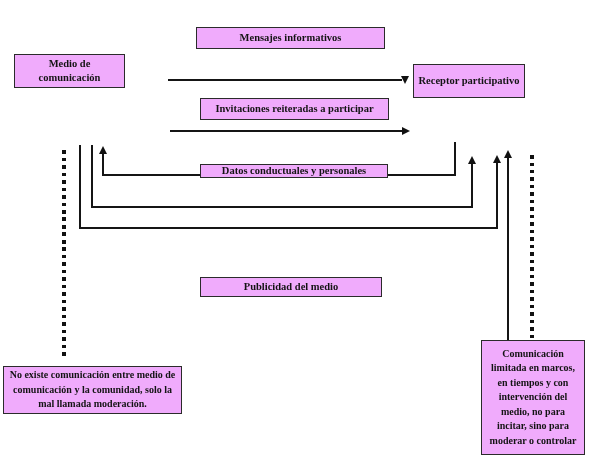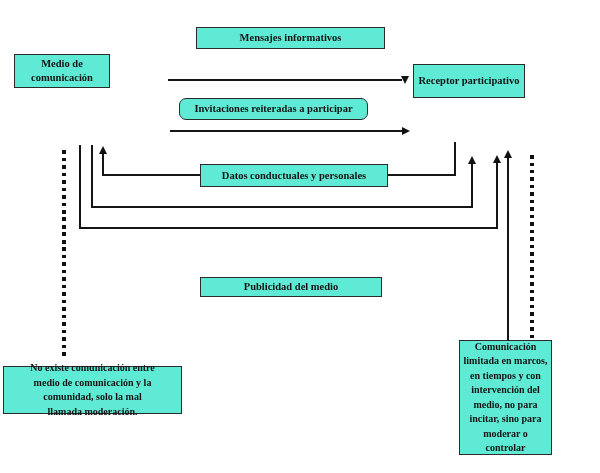--- a/index.html
+++ b/index.html
@@ -9,21 +9,21 @@
     height: 473px;
     background: #ffffff;
     font-family: "Liberation Serif", "DejaVu Serif", serif;
     color: #141414;
     overflow: hidden;
   }
   .dbox {
     position: absolute;
     box-sizing: border-box;
     border: 1.5px solid #2b2b2b;
-    background: #5eead4;
+    background: #f0abfc;
     display: flex;
     align-items: center;
     justify-content: center;
     text-align: center;
     font-weight: bold;
     font-size: 10.5px;
     line-height: 1.3;
     padding: 1px 3px;
     z-index: 3;
   }
@@ -56,36 +56,36 @@
     border-bottom: 4.5px solid transparent;
     border-left: 8px solid #111;
     z-index: 2;
   }
 </style>
 </head>
 <body>
 
 <div class="canvas">
 
-  <div class="dbox" style="left:14px; top:54px; width:96px; height:34px;">Medio de comunicación</div>
+  <div class="dbox" style="left:14px; top:54px; width:111px; height:34px;">Medio de comunicación</div>
 
   <div class="dbox" style="left:196px; top:27px; width:189px; height:22px;">Mensajes informativos</div>
 
   <div class="dbox" style="left:413px; top:64px; width:112px; height:34px;">Receptor participativo</div>
 
-  <div class="dbox" style="left:179px; top:98px; width:189px; height:22px;border-radius:7px;">Invitaciones reiteradas a participar</div>
+  <div class="dbox" style="left:200px; top:98px; width:189px; height:22px;">Invitaciones reiteradas a participar</div>
 
-  <div class="dbox" style="left:200px; top:164px; width:188px; height:23px;">Datos conductuales y personales</div>
+  <div class="dbox" style="left:200px; top:164px; width:188px; height:14px;">Datos conductuales y personales</div>
 
   <div class="dbox" style="left:200px; top:238px; width:182px; height:20px;margin-top:39px;">Publicidad del medio</div>
 
 
-  <div class="dbox small-text" style="left:3px; top:366px; width:179px; height:48px; padding:2px 21px;">No existe comunicación entre medio de comunicación y la comunidad, solo la mal llamada moderación.</div>
+  <div class="dbox small-text" style="left:3px; top:366px; width:179px; height:48px; padding:2px 1px;">No existe comunicación entre medio de comunicación y la comunidad, solo la mal llamada moderación.</div>
 
-  <div class="dbox small-text" style="left:459px; top:340px; width:93px; height:115px; padding:2px 3px;">Comunicación limitada en marcos, en tiempos y con intervención del medio, no para incitar, sino para moderar o controlar</div>
+  <div class="dbox small-text" style="left:481px; top:340px; width:104px; height:115px; padding:2px 3px;">Comunicación limitada en marcos, en tiempos y con intervención del medio, no para incitar, sino para moderar o controlar</div>
 
   <div class="hline" style="left:168px; top:79px; width:234px;"></div>
   <div class="ah-right" style="left:401px; top:75.5px; transform:rotate(90deg); border:none; border-top:4.5px solid transparent; border-bottom:4.5px solid transparent; border-left:8px solid #111;"></div>
 
   <div class="hline" style="left:170px; top:130px; width:233px;"></div>
   <div class="ah-right" style="left:402px; top:126.5px;"></div>
 
   <div class="dotted-v" style="left:62px; top:150px; height:208px;"></div>
 
   <div class="vline" style="left:79px; top:145px; height:84px;"></div>

